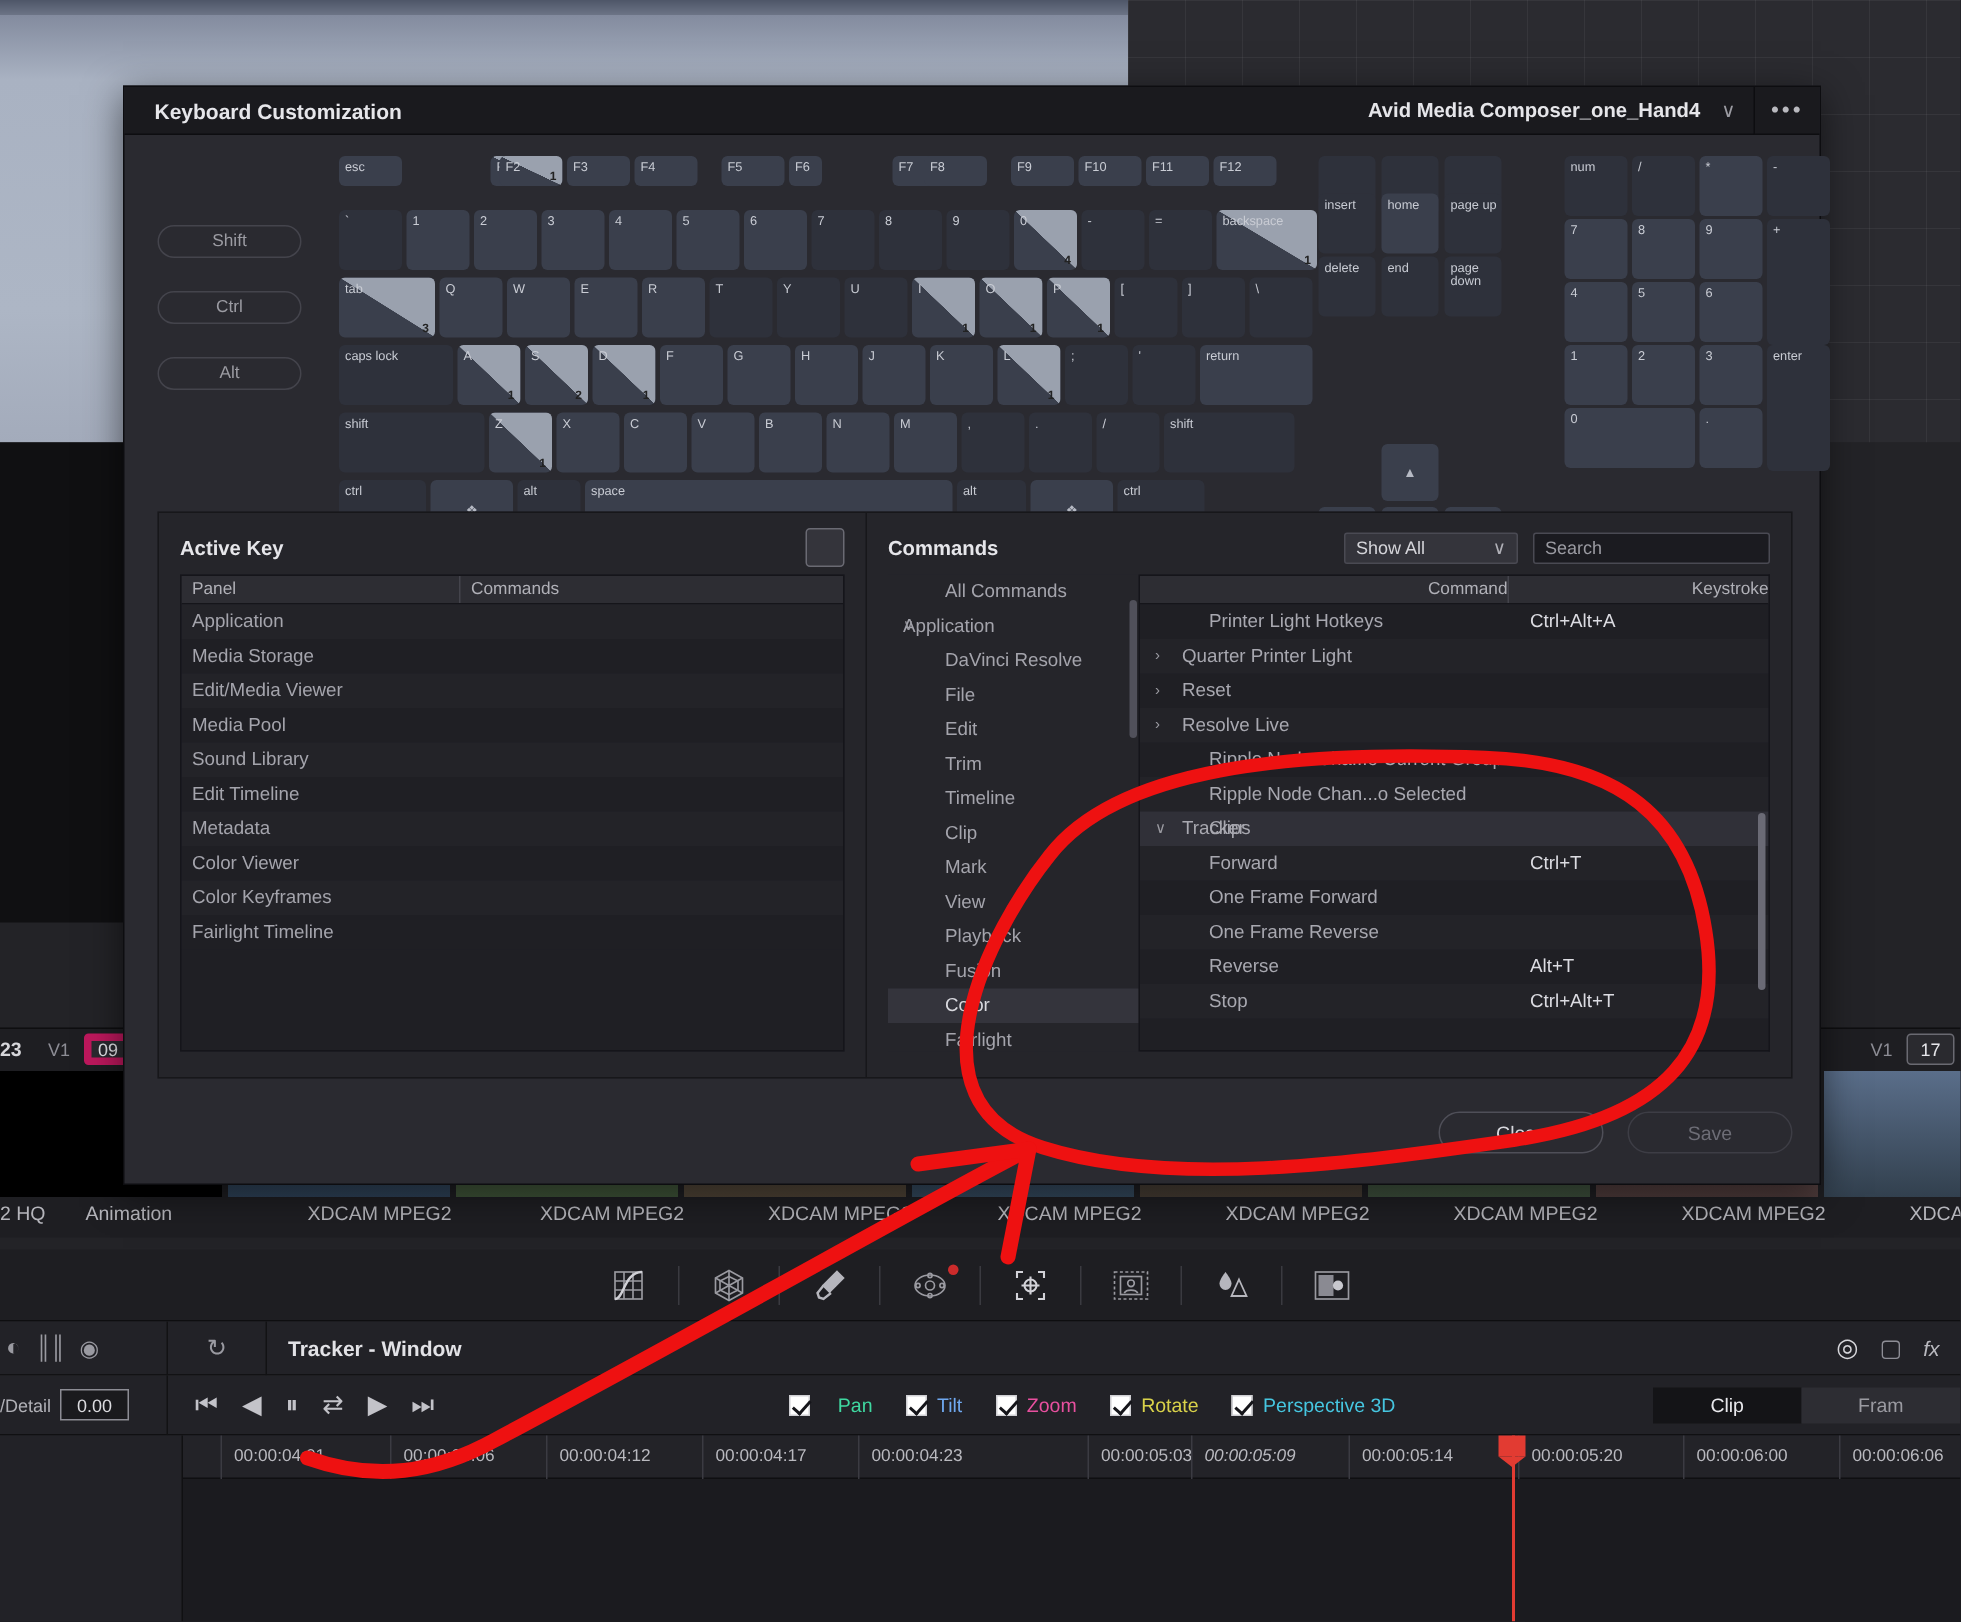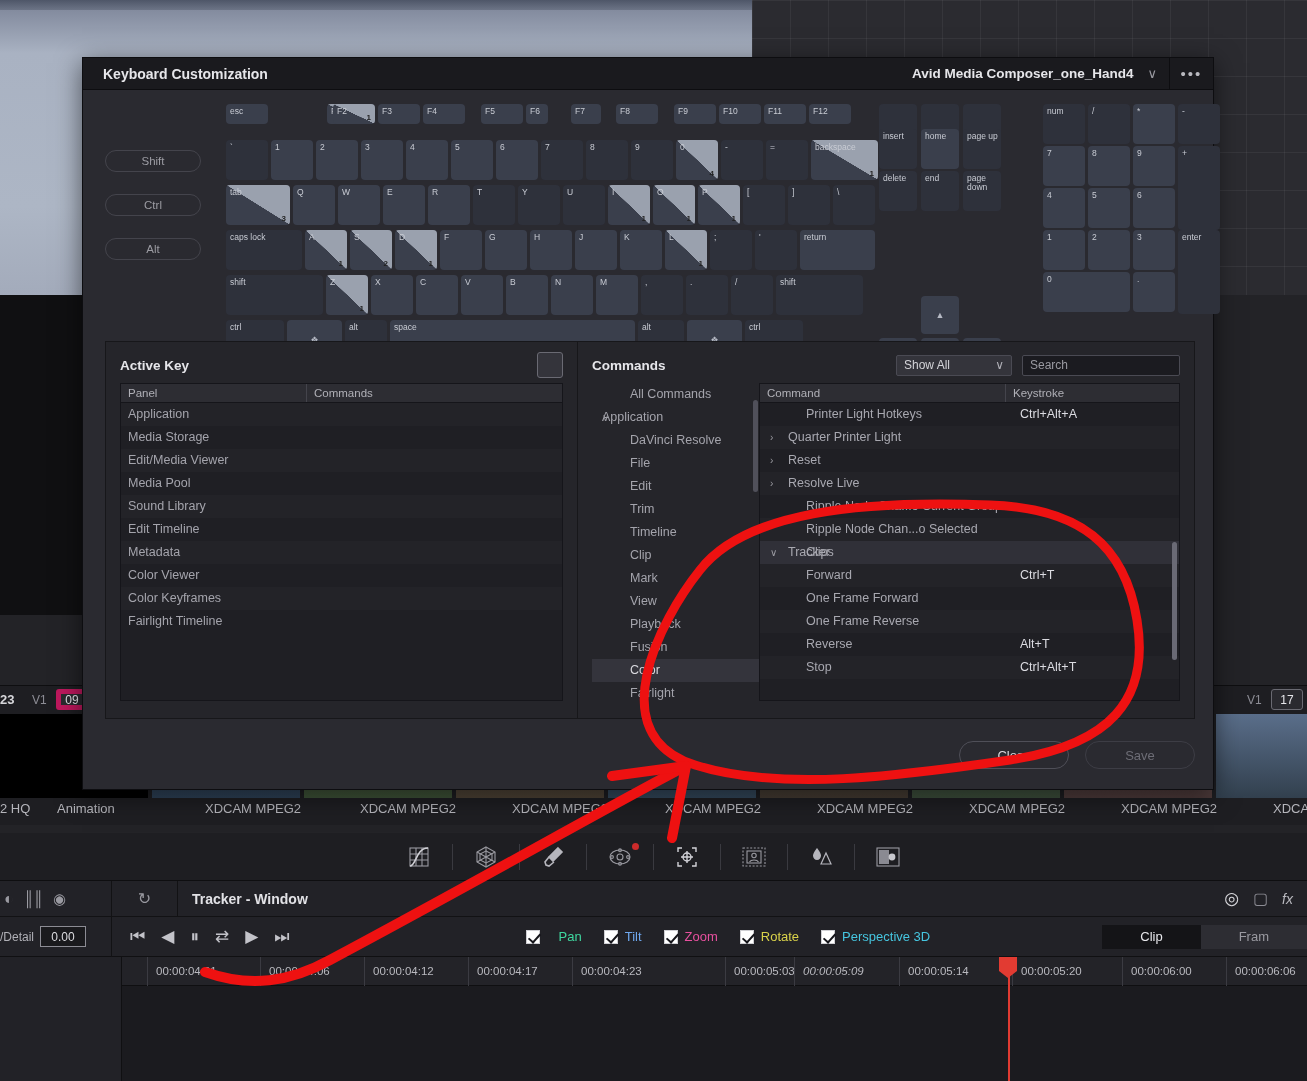--- a/index.html
+++ b/index.html
@@ -205,21 +205,21 @@
   .cmd-tree .row.lvl0 { padding-left:10px; }
   .cmd-tree .row.lvl1 { padding-left:38px; }
   .cmd-tree .row.sel { background:#34343c; color:#d8d8de; }
   .cmd-tree .caret { position:absolute; left:10px; top:0; font-size:10px; color:#9a9aa1; }
   .tree-scroll { position:absolute; right:1px; top:17px; width:5px; height:92px; background:#50505a;
                  border-radius:3px; }
 
   .cmd-list { flex:1; background:#1f1f24; border:1px solid #15151a; border-left:none; position:relative;
               overflow:hidden;}
   .cl-head { display:flex; height:19px; background:#2d2d33; border-bottom:1px solid #15151a;
-             font-size:11.5px; color:#b0b0b7; }
+             font-size:11.5px; color:#b0b0b7;text-align:right; }
   .cl-head div { line-height:19px; padding-left:7px; }
   .cl-head .c1 { width:246px; border-right:1px solid #44444c; }
   .cl-head .c2 { flex:1; }
   .clrow { display:flex; height:23px; line-height:23px; font-size:12.5px; color:#a8a8b0; }
   .clrow .nm { width:246px; padding-left:28px; position:relative; }
   .clrow .nm.ind { padding-left:46px; }
   .clrow .ks { flex:1; padding-left:14px; color:#dcdce2; }
   .clrow .car { position:absolute; left:10px; top:0; font-size:10px; color:#9a9aa1; }
   .clrow.hl { background:#303038; }
   .clrow:nth-child(even) { background:#232328; }
@@ -469,21 +469,21 @@
         </div>
         <div class="key" style="left: 340px; top: 14px; width: 42px; height: 20px;">
           <div class="lbl">F4</div>
         </div>
         <div class="key" style="left: 398px; top: 14px; width: 42px; height: 20px;">
           <div class="lbl">F5</div>
         </div>
         <div class="key" style="left: 443px; top: 14px; width: 22px; height: 20px;">
           <div class="lbl">F6</div>
         </div>
-        <div class="key" style="left: 488px; top: 14px; width: 30px; height: 20px; text-align: center;">
+        <div class="key" style="left: 512px; top: 14px; width: 30px; height: 20px; text-align: center;">
           <div class="lbl">F7</div>
         </div>
         <div class="key" style="left: 533px; top: 14px; width: 42px; height: 20px;">
           <div class="lbl">F8</div>
         </div>
         <div class="key" style="left: 591px; top: 14px; width: 42px; height: 20px;">
           <div class="lbl">F9</div>
         </div>
         <div class="key" style="left: 636px; top: 14px; width: 42px; height: 20px;">
           <div class="lbl">F10</div>

